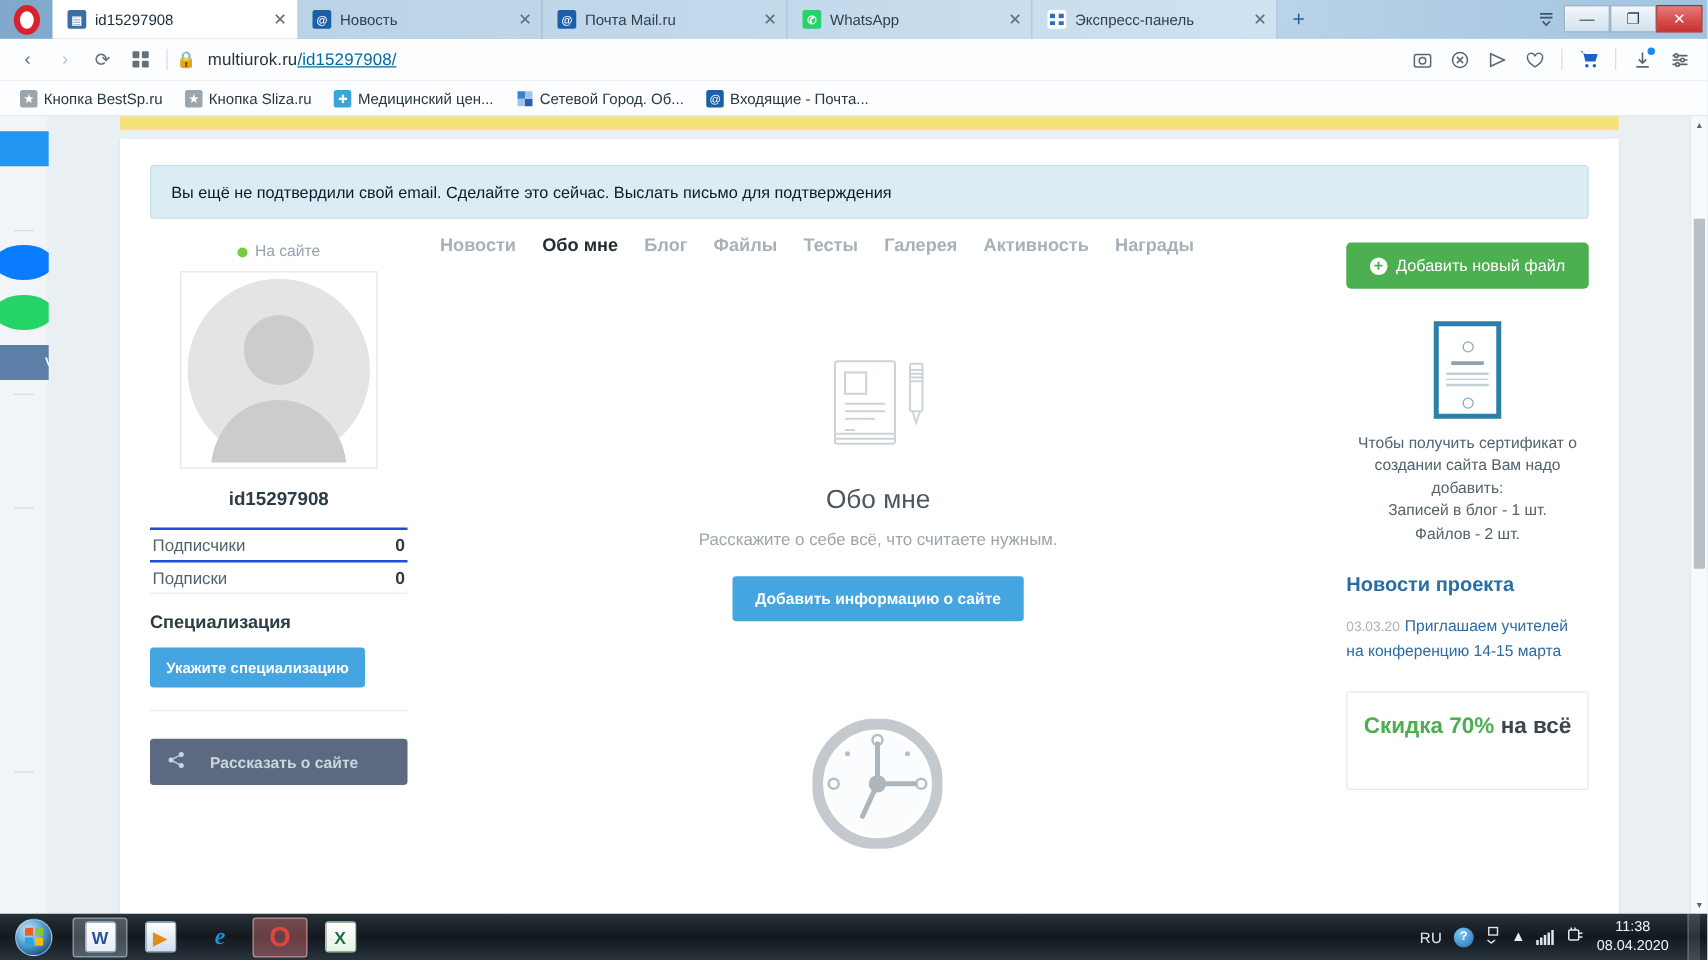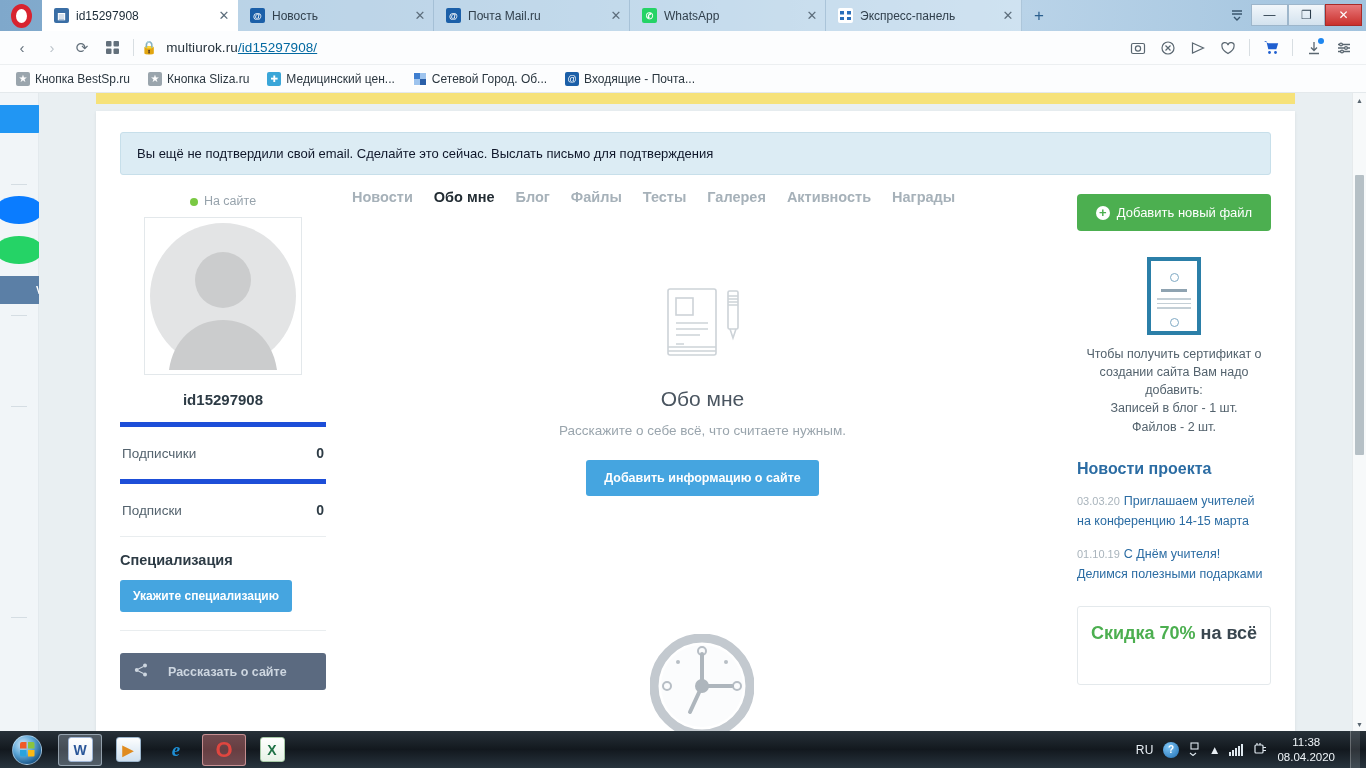--- a/index.html
+++ b/index.html
@@ -190,21 +190,21 @@
     background:#7ac943; margin-right:6px; vertical-align:middle;
   }
   .avatar {
     margin: 9px auto 0; width: 158px; height: 158px;
     border: 1px solid #e3e8eb; background:#fff;
     display:flex; align-items:flex-end; justify-content:center; overflow:hidden;
   }
   .username { text-align:center; font-size:15px; font-weight:bold; color:#2d3b45; margin-top:16px; }
   .statrow {
     display:flex; justify-content:space-between; align-items:center;
-    border-top:5px solid #1d4ed8; padding: 18px 2px; font-size:13.5px; color:#54636e;
+    border-top:2px solid #1d4ed8; padding: 4px 2px; font-size:13.5px; color:#54636e;
   }
   .statrow .v { font-weight:bold; color:#2d3b45; font-size:14px; }
   .spec-h { border-top:1px solid #e9edef; padding-top:15px; font-size:14.5px; font-weight:bold; color:#2d3b45; }
   .btn { border:none; border-radius:3px; cursor:pointer; font-family:inherit; }
   .btn-blue {
     background:#45a5e0; color:#fff; font-size:12px; font-weight:bold;
     padding: 9px 13px; margin-top: 12px;
   }
   .btn-share {
     display:flex; align-items:center; gap:20px;
@@ -662,23 +662,20 @@
 
               <div class="cert-note">Чтобы получить сертификат о создании сайта Вам надо добавить:</div>
               <div class="cert-note" style="margin-top:0">Записей в блог - 1 шт.</div>
               <div class="cert-note" style="margin-top:0">Файлов - 2 шт.</div>
 
               <div class="news-h">Новости проекта</div>
 
               <div class="news-item">
                 <span class="date">03.03.20</span><span>Приглашаем учителей на конференцию 14-15 марта</span>
               </div>
-              <div class="news-item">
-                <span class="date">01.10.19</span><span>С Днём учителя! Делимся полезными подарками</span>
-              </div>
 
               <div class="promo">
                 <div class="big"><span>Скидка 70%</span> <span class="dark">на всё</span></div>
               </div>
             </div>
 
           </div>
         </div>
       </div>
 

